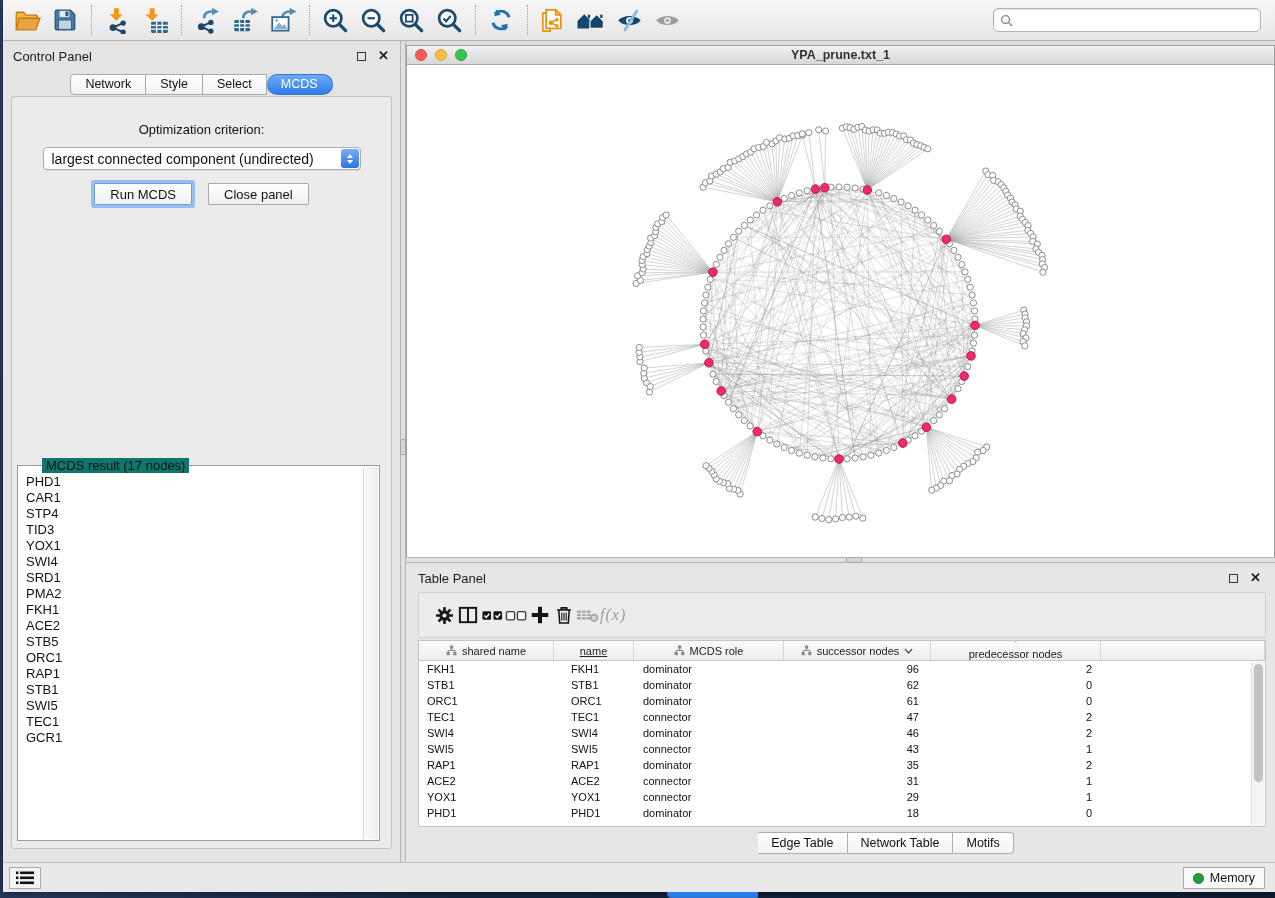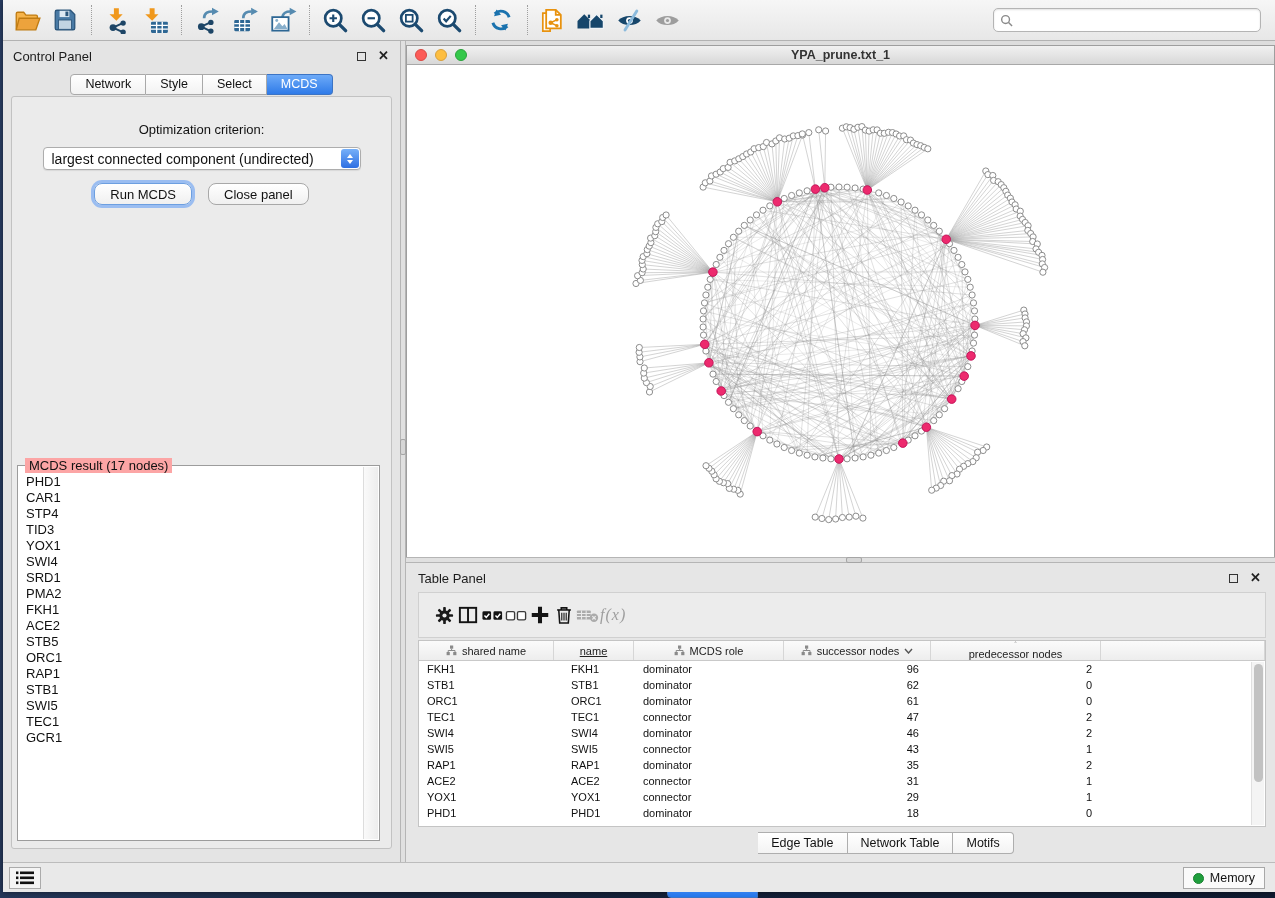--- a/index.html
+++ b/index.html
@@ -32,40 +32,40 @@
   .panel-titlebar .ttl { flex:1; }
   .wicon { width:13px; height:13px; display:flex; align-items:center; justify-content:center; margin-left:9px; color:#222; }
   .float-box { width:9px; height:9px; border:1.5px solid #333; display:inline-block; }
   .close-x { font-size:13px; font-weight:bold; line-height:10px; }
 
   .cp-tabs { display:flex; justify-content:center; margin-top:7px; }
   .cp-tab { height:21px; line-height:19px; padding:0 14px; font-size:12.5px; background:linear-gradient(#ffffff,#f2f2f2);
     border:1px solid #a9a9a9; border-left-width:0; color:#111; }
   .cp-tab:first-child { border-left-width:1px; border-radius:4px 0 0 4px; }
   .cp-tab:last-child { border-radius:0 4px 4px 0; }
-  .cp-tab.active { background:linear-gradient(#6daaf8,#2f7be8); color:#fff; border-color:#3c74c4; }
+  .cp-tab.active { background:linear-gradient(#6daaf8,#2f7be8); color:#fff; border-color:#3c74c4;border-radius:10px; }
 
   .cp-body { position:absolute; left:8px; right:8px; top:55px; bottom:13px;
     background:#ebebeb; border:1px solid #c2c2c2; border-radius:3px; }
   .opt-label { text-align:center; margin-top:25px; font-size:13px; color:#111; }
   .selectbox { position:relative; width:318px; height:23px; margin:10px auto 0 auto; background:#fff;
     border:1px solid #adadad; border-radius:4px; box-shadow:0 1px 1px rgba(0,0,0,.08); display:flex; align-items:center; }
   .selectbox .sel-val { flex:1; font-size:14px; padding-left:8px; color:#111; white-space:nowrap; overflow:hidden; }
   .sel-stepper { width:18px; height:19px; margin-right:1px; border-radius:3px; background:linear-gradient(#76b0f9,#2e6fe2);
     display:flex; flex-direction:column; align-items:center; justify-content:center; gap:2px; flex:none; }
   .tri-up { width:0; height:0; border-left:3.5px solid transparent; border-right:3.5px solid transparent; border-bottom:4.5px solid #fff; }
   .tri-dn { width:0; height:0; border-left:3.5px solid transparent; border-right:3.5px solid transparent; border-top:4.5px solid #fff; }
   .btn-row { display:flex; justify-content:center; gap:16px; margin-top:13px; }
   .mac-btn { height:22px; padding:0 15px; font:13px "Liberation Sans",sans-serif; color:#111;
-    background:linear-gradient(#ffffff,#f0f0f0); border:1px solid #a8a8a8; border-radius:8px;text-align:right; }
+    background:linear-gradient(#ffffff,#f0f0f0); border:1px solid #a8a8a8; border-radius:1px;text-align:right; }
   .mac-btn.focused { box-shadow:0 0 0 3px rgba(110,165,245,.65); border-color:#6d9fe0; }
 
   .mcds-fieldset { position:absolute; left:5px; right:11px; top:368px; bottom:7px;
     border:1px solid #9c9c9c; background:#fff; }
-  .mcds-legend { position:absolute; top:-8px; left:7px; background:#fca5a5; padding:0 4px; font-size:13px; color:#111; }
+  .mcds-legend { position:absolute; top:-8px; left:24px; background:#0f766e; padding:0 4px; font-size:13px; color:#111; }
   .result-list { position:absolute; left:1px; top:6px; bottom:1px; right:16px; overflow:hidden; padding:2px 0 0 7px; }
   .result-item { font-size:13px; line-height:16px; color:#111; }
   .list-scroll { position:absolute; top:1px; bottom:1px; right:1px; width:15px; background:linear-gradient(90deg,#fafafa,#ededed); border-left:1px solid #ddd; }
 
   
   .vsplit { position:absolute; left:397px; top:0; width:6px; height:100%; background:#e0e0e0;
     border-left:1px solid #b5b5b5; border-right:1px solid #b5b5b5; }
   .vsplit .handle { position:absolute; top:398px; left:-1px; width:6px; height:16px; background:#d6d6d6; border:1px solid #a5a5a5; border-radius:2px; }
   .hsplit { position:absolute; left:0; right:0; top:516px; height:6px; background:#e0e0e0;
     border-top:1px solid #b5b5b5; border-bottom:1px solid #b5b5b5; }

